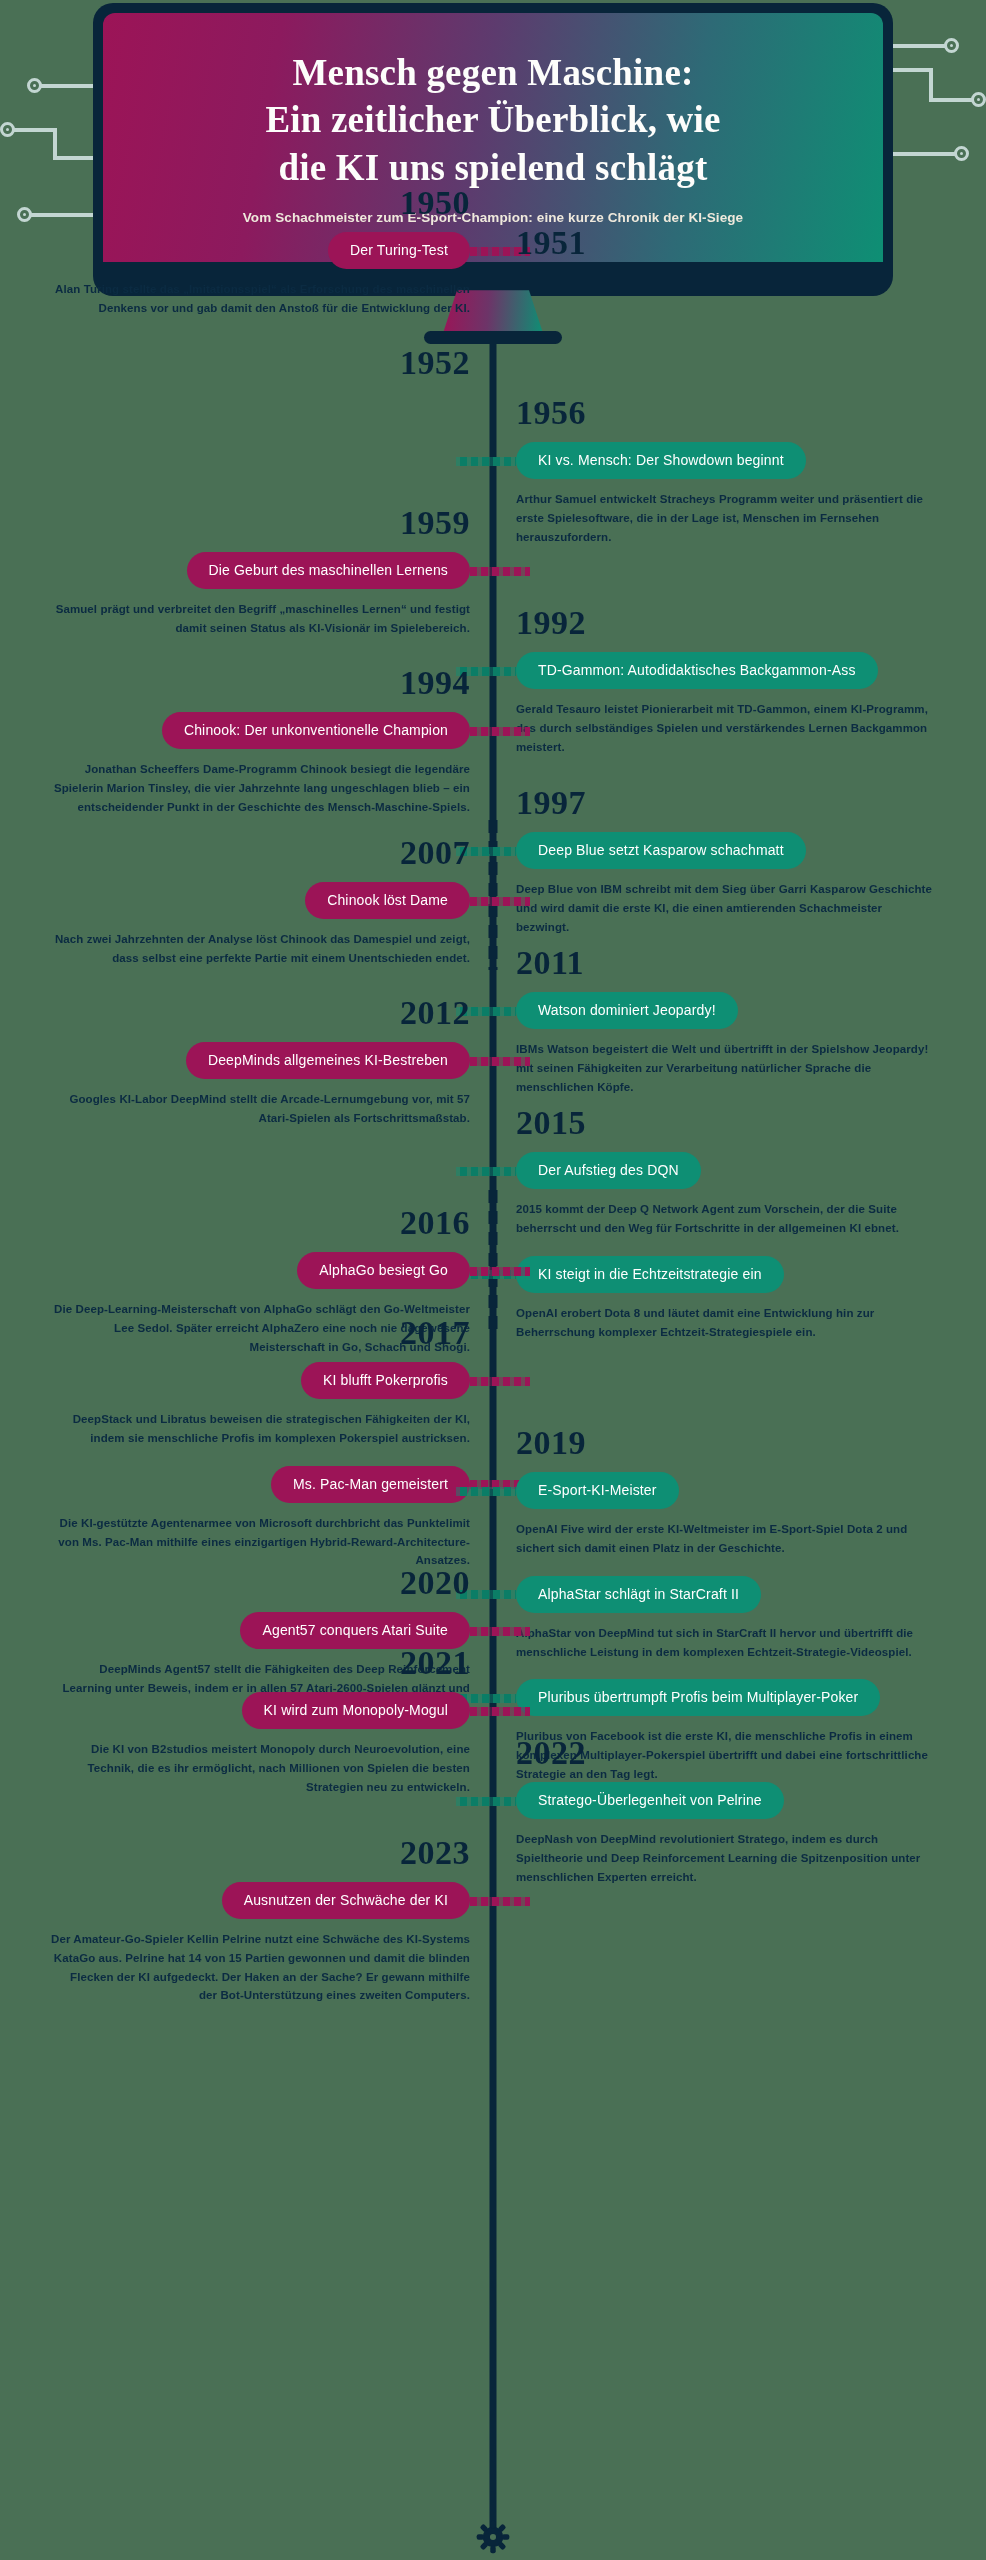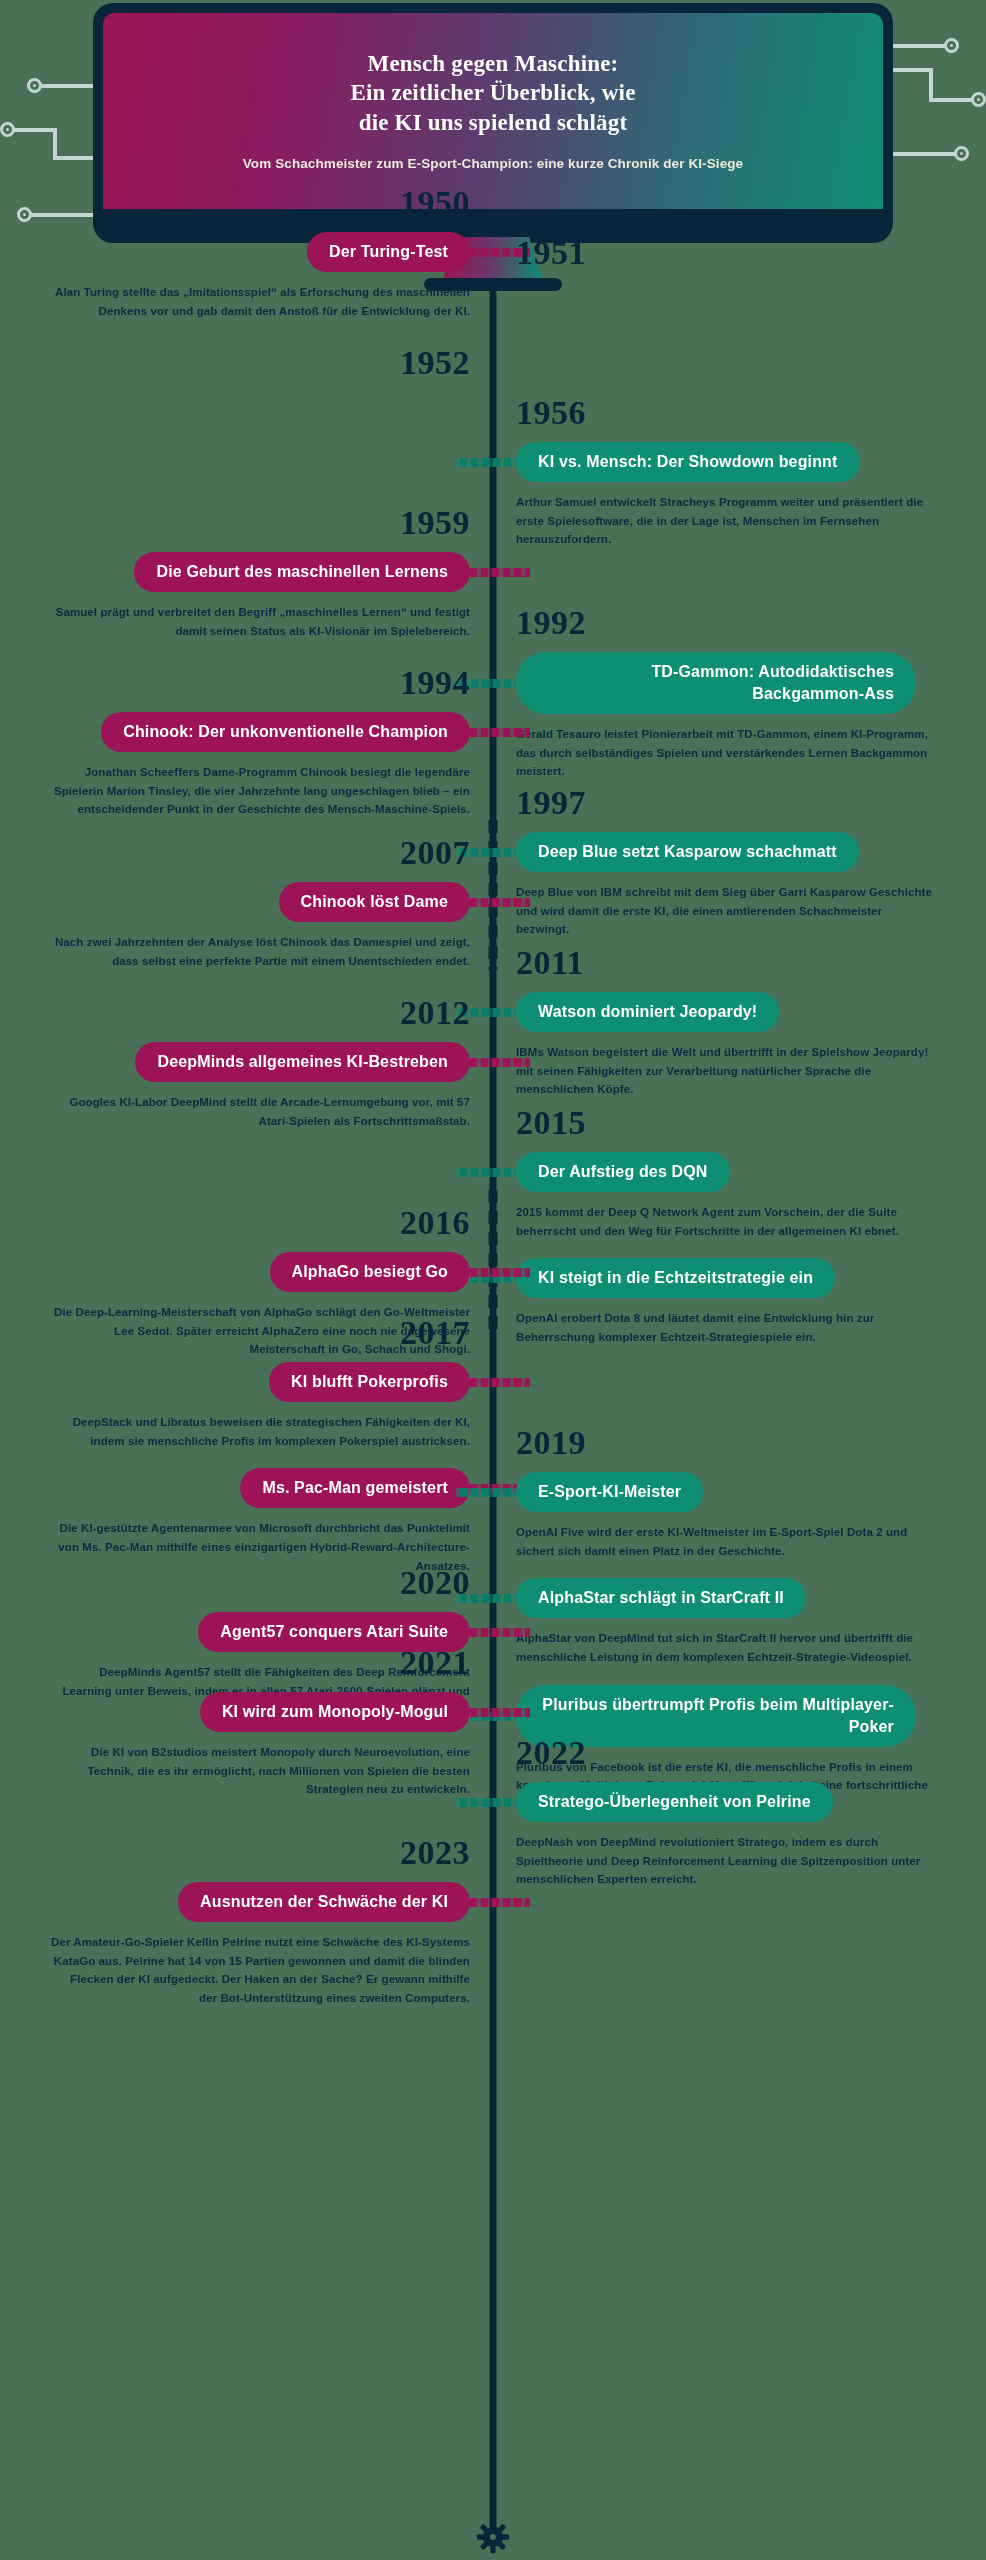--- a/index.html
+++ b/index.html
@@ -56,21 +56,21 @@
   }
   .screen{
     border-radius:12px 12px 0 0;
     background:linear-gradient(100deg,#9c1457 0%,#8c1a5e 22%,#5d3b6e 48%,#2e6a76 74%,#0e8f74 100%);
     padding:36px 46px 34px 46px;
     text-align:center;
   }
   .head-title{
     font-family:"Liberation Serif", serif;
     color:#fdfdfb;
-    font-size:23px;
+    font-size:37px;
     line-height:1.28;
     font-weight:700;
     letter-spacing:.2px;
   }
   .head-sub{
     margin-top:17px;
     color:var(--cream);
     font-size:13.5px;
     font-weight:700;
     line-height:1.5;
@@ -125,27 +125,27 @@
     line-height:1;
     letter-spacing:.5px;
     margin-bottom:12px;
   }
 
   .pill-wrap{ position:relative; display:block; }
   .pill{
     display:inline-block;
     border-radius:30px;
     color:#ffffff;
-    font-size:16px;
-    font-weight:700;
+    font-size:14px;
+    font-weight:400;
     line-height:1.38;
     letter-spacing:.15px;
     padding:9px 22px;
     max-width:400px;
-    text-align:right;
+    text-align:center;
     position:relative;
   }
   .left .pill{ background:var(--magenta); }
   .right .pill{ background:var(--teal); }
 
   
   .left .pill::after,
   .right .pill::after{
     content:""; position:absolute; top:50%; margin-top:-4px;
     height:9px; width:60px;
@@ -258,21 +258,21 @@
   <div class="timeline" id="timeline" style="position: relative; height: 2290px;">
       <div class="row" style="position: absolute; top: 140px; left: 0px;">
         <div class="col left">
           <div class="year">1950</div>
           <div class="block">
             <div class="pill-wrap"><div class="pill">Der Turing-Test</div></div>
             <div class="desc">Alan Turing stellte das „Imitationsspiel“ als Erforschung des maschinellen Denkens vor und gab damit den Anstoß für die Entwicklung der KI.</div>
           </div>
         </div>
       </div>
-      <div class="row" style="position: absolute; top: 190px; left: 0px;">
+      <div class="row" style="position: absolute; top: 180px; left: 0px;">
         <div class="col right">
           <div class="year">1951</div>
         </div>
       </div>
       <div class="row" style="position: absolute; top: 300px; left: 0px;">
         <div class="col left">
           <div class="year">1952</div>
         </div>
       </div>
       <div class="row" style="position: absolute; top: 350px; left: 0px;">

